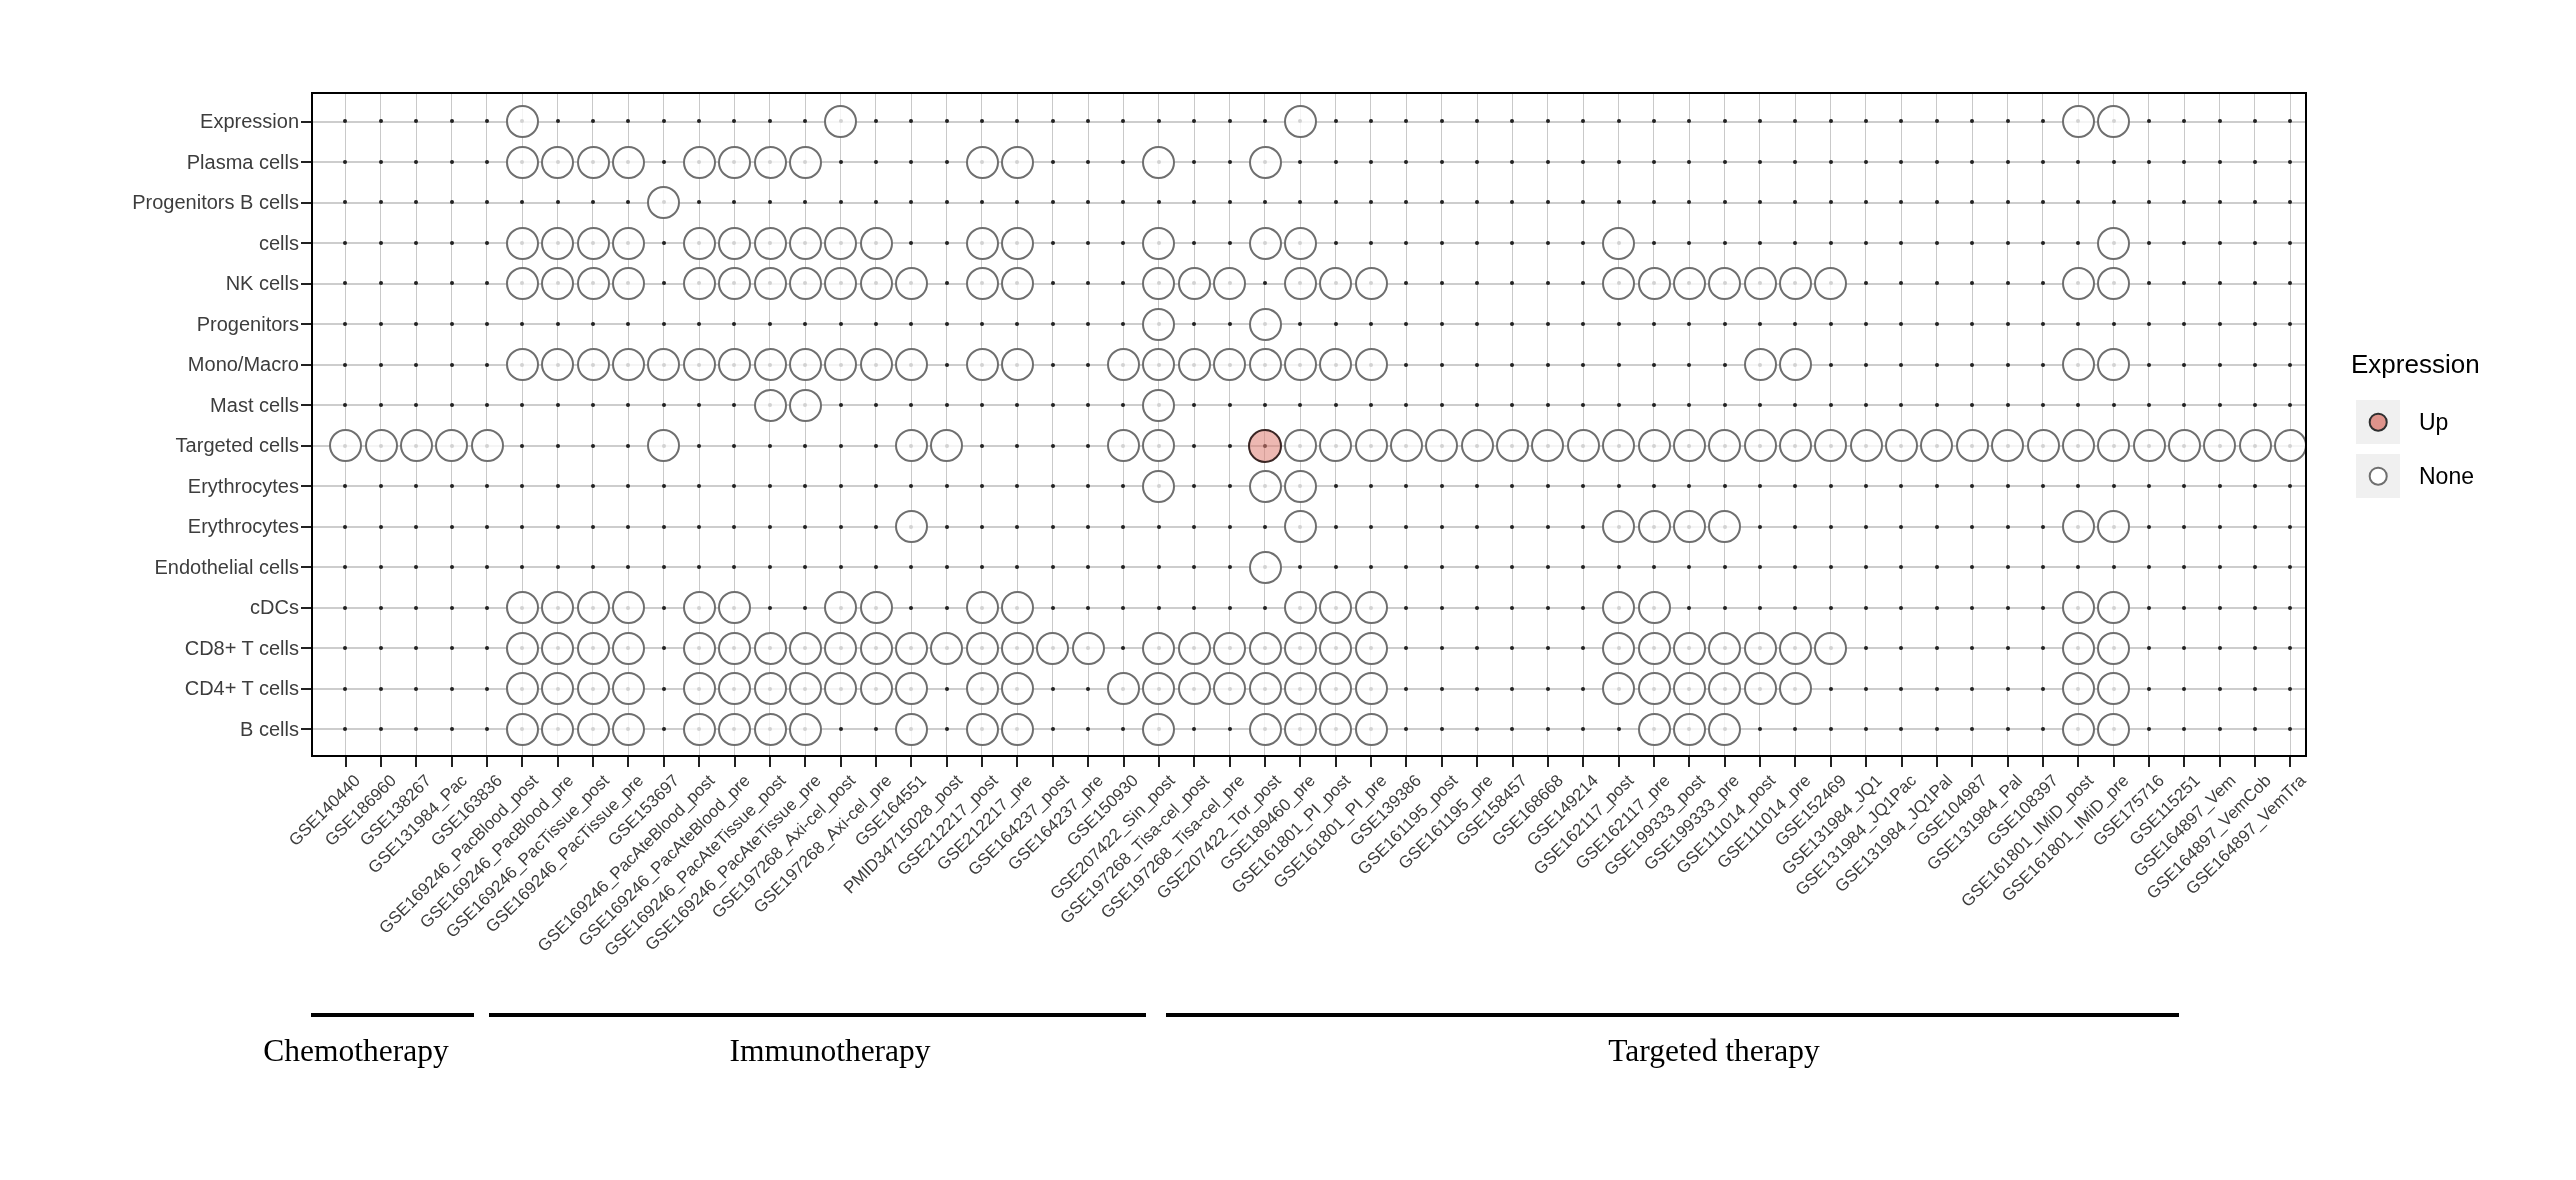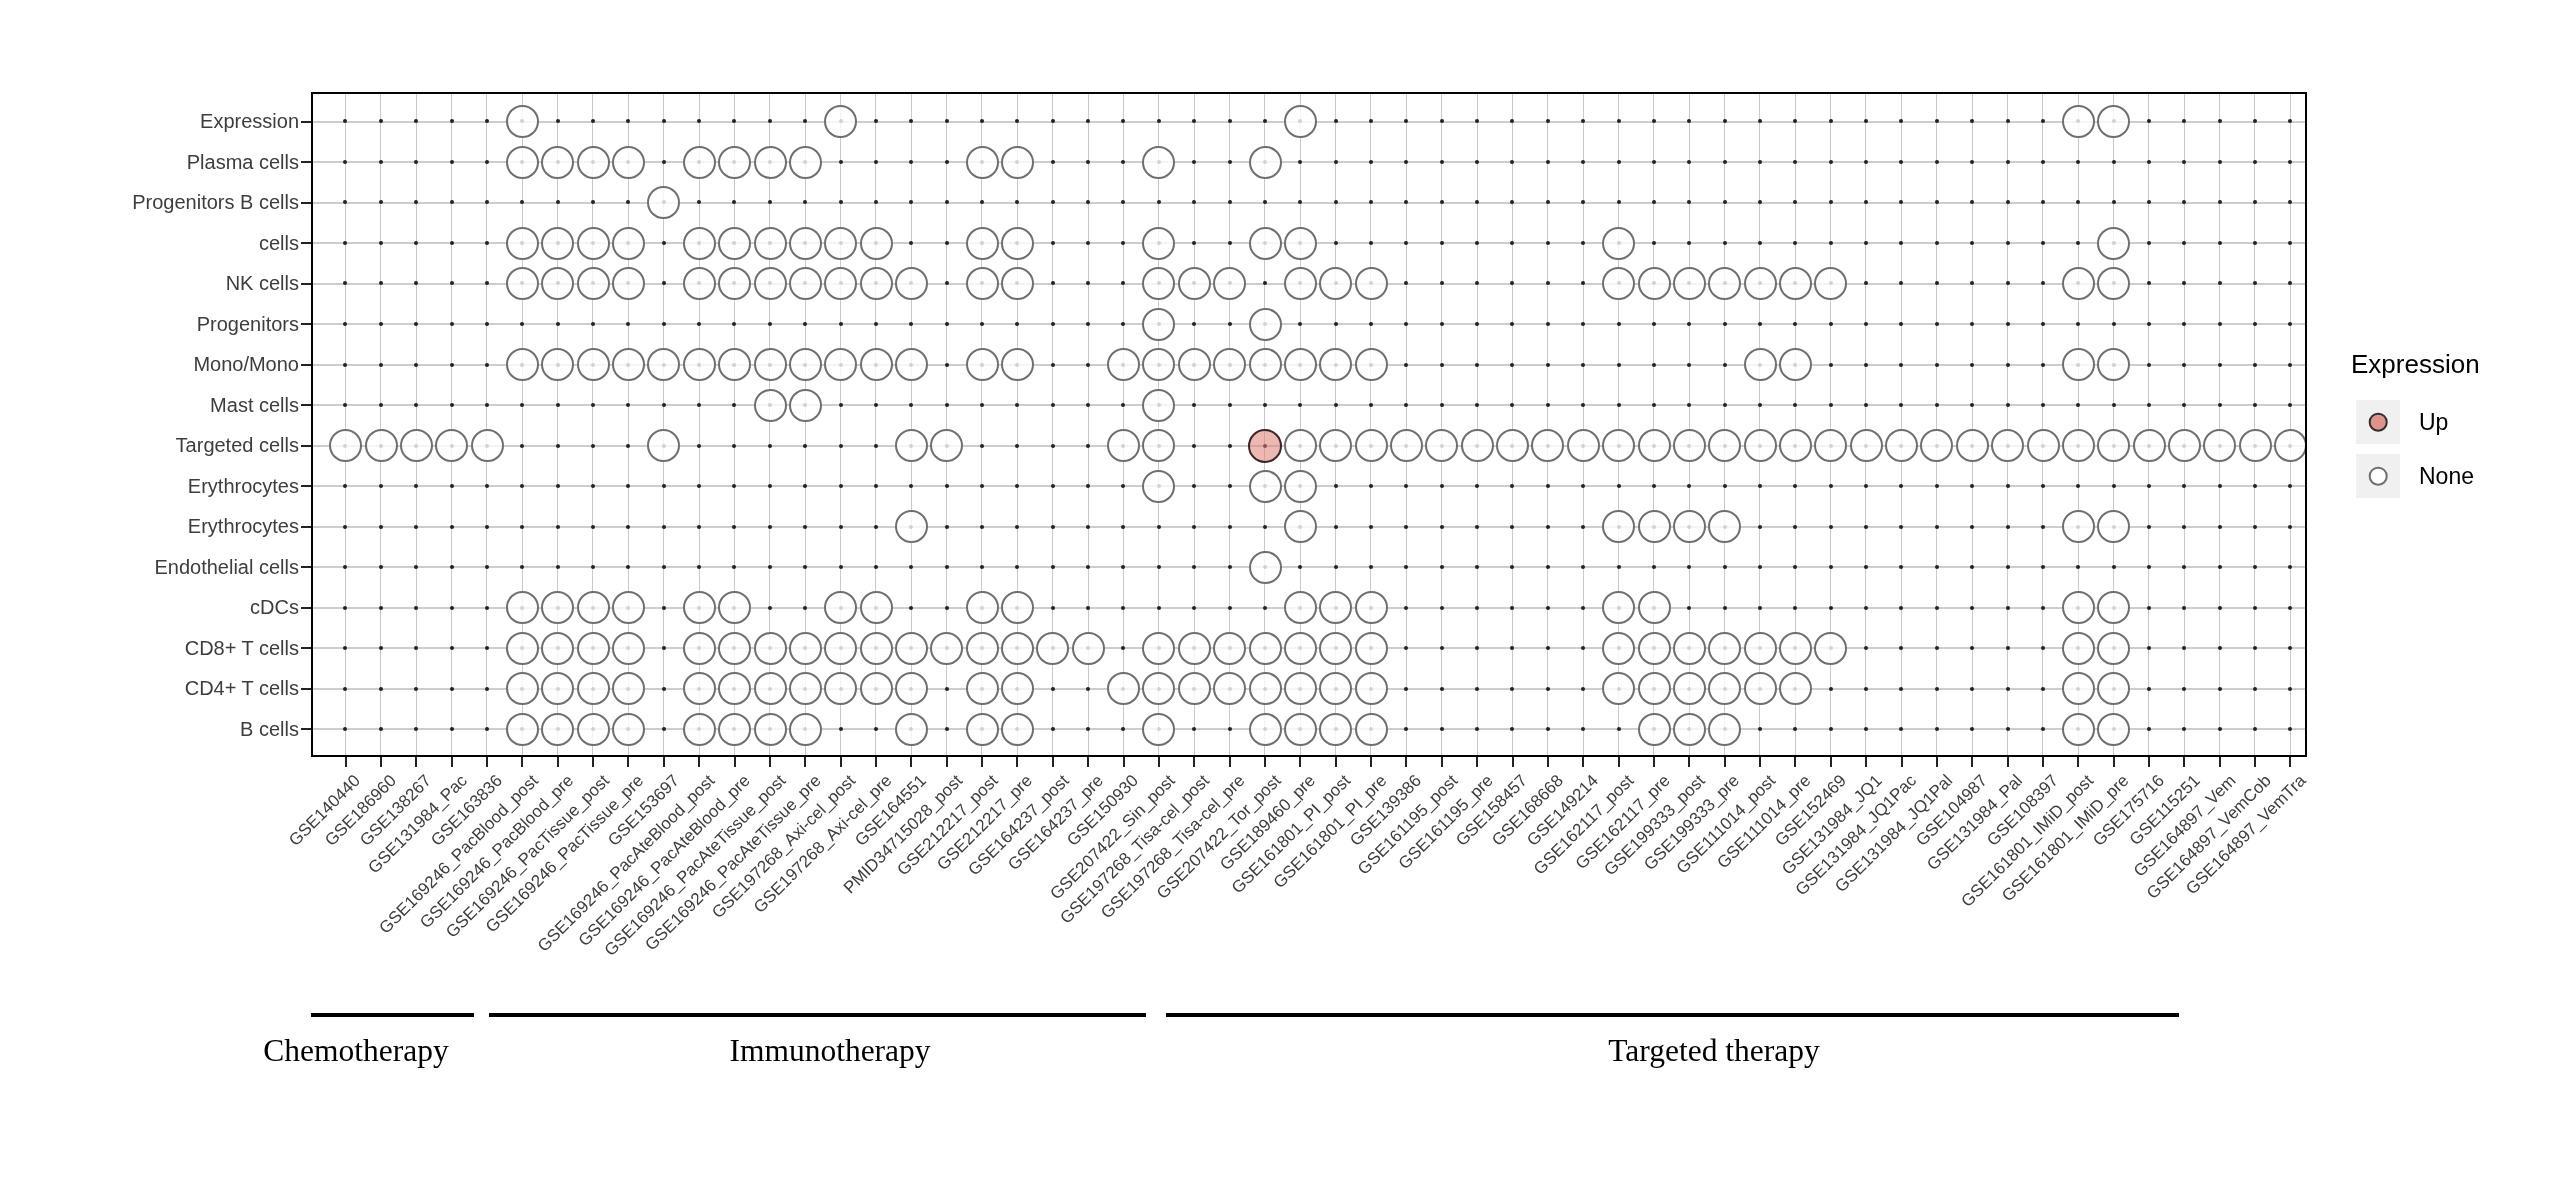--- a/index.html
+++ b/index.html
@@ -1365,21 +1365,21 @@
       <div class="ylabel" style="left: 104px; top: 150px;">Plasma cells</div>
       <div class="ytick" style="left: 301px; top: 202px;"></div>
       <div class="ylabel" style="left: 104px; top: 190px;">Progenitors B cells</div>
       <div class="ytick" style="left: 301px; top: 242px;"></div>
       <div class="ylabel" style="left: 104px; top: 231px;">cells</div>
       <div class="ytick" style="left: 301px; top: 283px;"></div>
       <div class="ylabel" style="left: 104px; top: 271px;">NK cells</div>
       <div class="ytick" style="left: 301px; top: 323px;"></div>
       <div class="ylabel" style="left: 104px; top: 312px;">Progenitors</div>
       <div class="ytick" style="left: 301px; top: 364px;"></div>
-      <div class="ylabel" style="left: 104px; top: 352px;">Mono/Mono</div>
+      <div class="ylabel" style="left: 104px; top: 352px;">Mono/Macro</div>
       <div class="ytick" style="left: 301px; top: 404px;"></div>
       <div class="ylabel" style="left: 104px; top: 393px;">Mast cells</div>
       <div class="ytick" style="left: 301px; top: 445px;"></div>
       <div class="ylabel" style="left: 104px; top: 433px;">Targeted cells</div>
       <div class="ytick" style="left: 301px; top: 485px;"></div>
       <div class="ylabel" style="left: 104px; top: 474px;">Erythrocytes</div>
       <div class="ytick" style="left: 301px; top: 526px;"></div>
       <div class="ylabel" style="left: 104px; top: 514px;">Erythrocytes</div>
       <div class="ytick" style="left: 301px; top: 566px;"></div>
       <div class="ylabel" style="left: 104px; top: 555px;">Endothelial cells</div>

